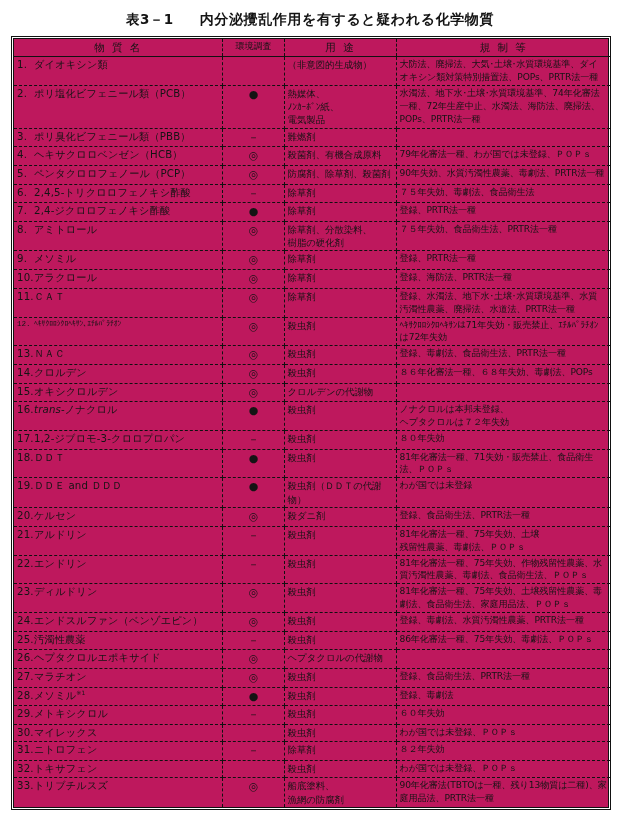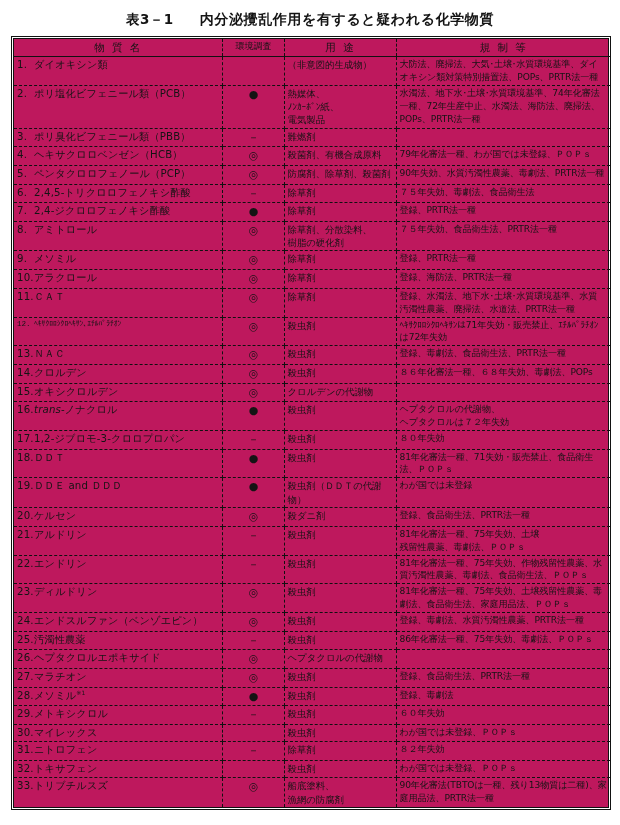--- a/index.html
+++ b/index.html
@@ -250,21 +250,21 @@
             <tr>
               <td class="name"><span class="idx">15.</span><span>オキシクロルデン</span></td>
               <td class="survey">◎</td>
               <td class="use">クロルデンの代謝物</td>
               <td class="reg"></td>
             </tr>
             <tr>
               <td class="name"><span class="idx">16.</span><span><i class="ital">trans</i>-ノナクロル</span></td>
               <td class="survey">●</td>
               <td class="use">殺虫剤</td>
-              <td class="reg">ヘプタクロルの代謝物、
+              <td class="reg">ノナクロルは本邦未登録、
 ヘプタクロルは７２年失効</td>
             </tr>
             <tr>
               <td class="name"><span class="idx">17.</span><span>1,2-ジブロモ-3-クロロプロパン</span></td>
               <td class="survey">－</td>
               <td class="use">殺虫剤</td>
               <td class="reg">８０年失効</td>
             </tr>
             <tr>
               <td class="name"><span class="idx">18.</span><span>ＤＤＴ</span></td>

